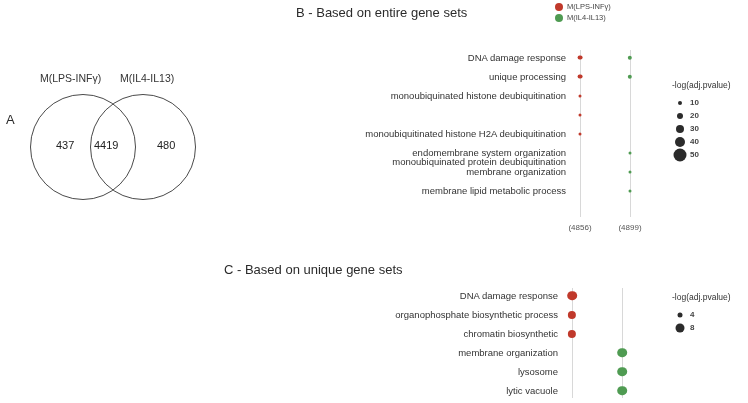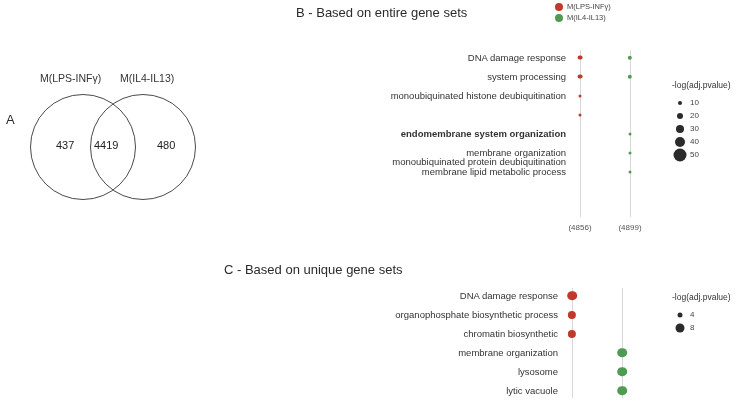--- a/index.html
+++ b/index.html
@@ -51,21 +51,21 @@
     position:absolute;width:1px;background:#d8d8d8;
   }
   .dot{
     position:absolute;border-radius:50%;transform:translate(-50%,-50%);
   }
   .col-cap{
     position:absolute;font-size:8px;color:#555;transform:translateX(-50%);
   }
   .size-legend{position:absolute;font-size:8px;color:#444;}
   .size-legend .sl-title{font-size:8.5px;color:#333;margin-bottom:6px;white-space:nowrap;}
-  .size-legend .sl-row{position:relative;height:13px;}
+  .size-legend .sl-row{position:relative;height:13px;font-weight:bold;}
   .size-legend .sl-dot{
     position:absolute;left:0;top:50%;transform:translate(-50%,-50%);
     background:#2b2b2b;border-radius:50%;
   }
   .size-legend .sl-lab{position:absolute;left:18px;top:0;line-height:13px;font-size:8px;}
 </style>
 </head>
 <body>
 
 <div class="panel-label" id="panelA-letter">A</div>
@@ -94,33 +94,37 @@
 
 <div class="dp-grid" id="gridB" style="left:300px;top:48px;width:360px;height:180px;">
     <div class="dp-line" style="left: 280px; top: 2px; height: 167px;"></div>
     <div class="dp-line" style="left: 330px; top: 2px; height: 167px;"></div>
     <div class="dp-row" style="height: 19px;">
       <div class="lbl" style="right: 94px; line-height: 19px;">DNA damage response</div>
       <div class="dot" style="width: 4.84px; height: 4.84px; background: rgb(192, 57, 43); left: 280px; top: 9.5px;"></div>
       <div class="dot" style="width: 4.4px; height: 4.4px; background: rgb(79, 155, 82); left: 330px; top: 9.5px;"></div>
     </div>
     <div class="dp-row" style="height: 19px;">
-      <div class="lbl" style="right: 94px; line-height: 19px;">system processing</div>
+      <div class="lbl" style="right: 94px; line-height: 19px;">unique processing</div>
       <div class="dot" style="width: 4.84px; height: 4.84px; background: rgb(192, 57, 43); left: 280px; top: 9.5px;"></div>
       <div class="dot" style="width: 4.4px; height: 4.4px; background: rgb(79, 155, 82); left: 330px; top: 9.5px;"></div>
     </div>
     <div class="dp-row" style="height: 19px;">
       <div class="lbl" style="right: 94px; line-height: 19px;">monoubiquinated histone deubiquitination</div>
       <div class="dot" style="width: 3px; height: 3px; background: rgb(192, 57, 43); left: 280px; top: 9.5px;"></div>
     </div>
     <div class="dp-row" style="height: 19px;">
       <div class="lbl" style="right: 94px; line-height: 19px; margin-top: 47px;">monoubiquinated protein deubiquitination</div>
       <div class="dot" style="width: 3px; height: 3px; background: rgb(192, 57, 43); left: 280px; top: 9.5px;"></div>
     </div>
-    <div class="dp-row" style="height: 19px; font-weight: bold;">
+    <div class="dp-row" style="height: 19px;">
+      <div class="lbl" style="right: 94px; line-height: 19px;">monoubiquitinated histone H2A deubiquitination</div>
+      <div class="dot" style="width: 3px; height: 3px; background: rgb(192, 57, 43); left: 280px; top: 9.5px;"></div>
+    </div>
+    <div class="dp-row" style="height: 19px;">
       <div class="lbl" style="right: 94px; line-height: 19px;">endomembrane system organization</div>
       <div class="dot" style="width: 3px; height: 3px; background: rgb(79, 155, 82); left: 330px; top: 9.5px;"></div>
     </div>
     <div class="dp-row" style="height: 19px;">
       <div class="lbl" style="right: 94px; line-height: 19px;">membrane organization</div>
       <div class="dot" style="width: 3px; height: 3px; background: rgb(79, 155, 82); left: 330px; top: 9.5px;"></div>
     </div>
     <div class="dp-row" style="height: 19px;">
       <div class="lbl" style="right: 94px; line-height: 19px;">membrane lipid metabolic process</div>
       <div class="dot" style="width: 3px; height: 3px; background: rgb(79, 155, 82); left: 330px; top: 9.5px;"></div>

